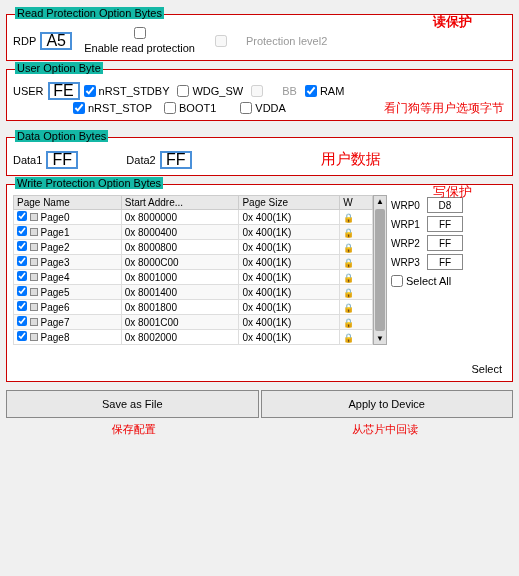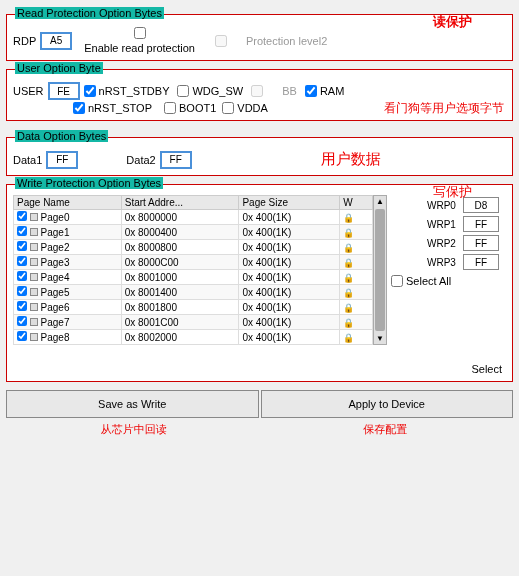--- a/index.html
+++ b/index.html
@@ -36,21 +36,21 @@
       display: flex;
       align-items: center;
       gap: 4px;
       margin-top: 4px;
     }
     .hex-input {
       width: 32px;
       height: 18px;
       border: 1px solid #888;
       background: #fff;
-      font-size: 10px;
+      font-size: 16px;
       text-align: center;
       padding: 0 2px;
     }
     .label-text {
       font-size: 11px;
       color: #000;
     }
     .checkbox-row {
       display: flex;
       align-items: center;
@@ -109,21 +109,20 @@
       width: 115px;
       display: flex;
       flex-direction: column;
       gap: 3px;
       padding-top: 2px;
     }
     .wp-right-row {
       display: flex;
       align-items: center;
       gap: 4px;
-      margin-left: 36px;
     }
     .wp-label {
       font-size: 10px;
       width: 32px;
     }
     .wp-hex-input {
       width: 36px;
       height: 16px;
       border: 1px solid #888;
       font-size: 10px;
@@ -231,21 +230,21 @@
     </div>
     <div class="row" style="margin-left:60px; margin-top:2px; flex-wrap:nowrap; position:relative;">
       <div class="checkbox-row">
         <input type="checkbox" checked="" style="">
         <span class="label-text">nRST_STOP</span>
       </div>
       <div class="checkbox-row" style="margin-left:8px;">
         <input type="checkbox" style="">
         <span class="label-text">BOOT1</span>
       </div>
-      <div class="checkbox-row" style="margin-left:2px;">
+      <div class="checkbox-row" style="margin-left:20px;">
         <input type="checkbox" style="">
         <span class="label-text">VDDA</span>
       </div>
       <span style="position:absolute;top:-2px;right:2px;font-size:12px;color:#e00;">看门狗等用户选项字节</span>
     </div>
   </div>
 
   <div class="group-box section-data-option">
     <span class="group-box-label">Data Option Bytes</span>
     <div class="row" style="margin-top:8px;">
@@ -403,22 +402,22 @@
 
     <div style="display:flex; margin-top:18px; padding-right:4px;">
       <div style="flex:1;"></div>
       <div style="width:115px; display:flex; justify-content:flex-end;">
         <span style="font-size:11px;color:#000;">Select</span>
       </div>
     </div>
   </div>
 
   <div class="bottom-buttons">
-    <button class="btn">Save as Write</button>
+    <button class="btn">Save as File</button>
     <button class="btn">Apply to Device</button>
   </div>
 
   <div class="bottom-annotations">
+    <div class="annotation-cell">保存配置</div>
     <div class="annotation-cell">从芯片中回读</div>
-    <div class="annotation-cell">保存配置</div>
   </div>
 
 </div>
 
 </body></html>

